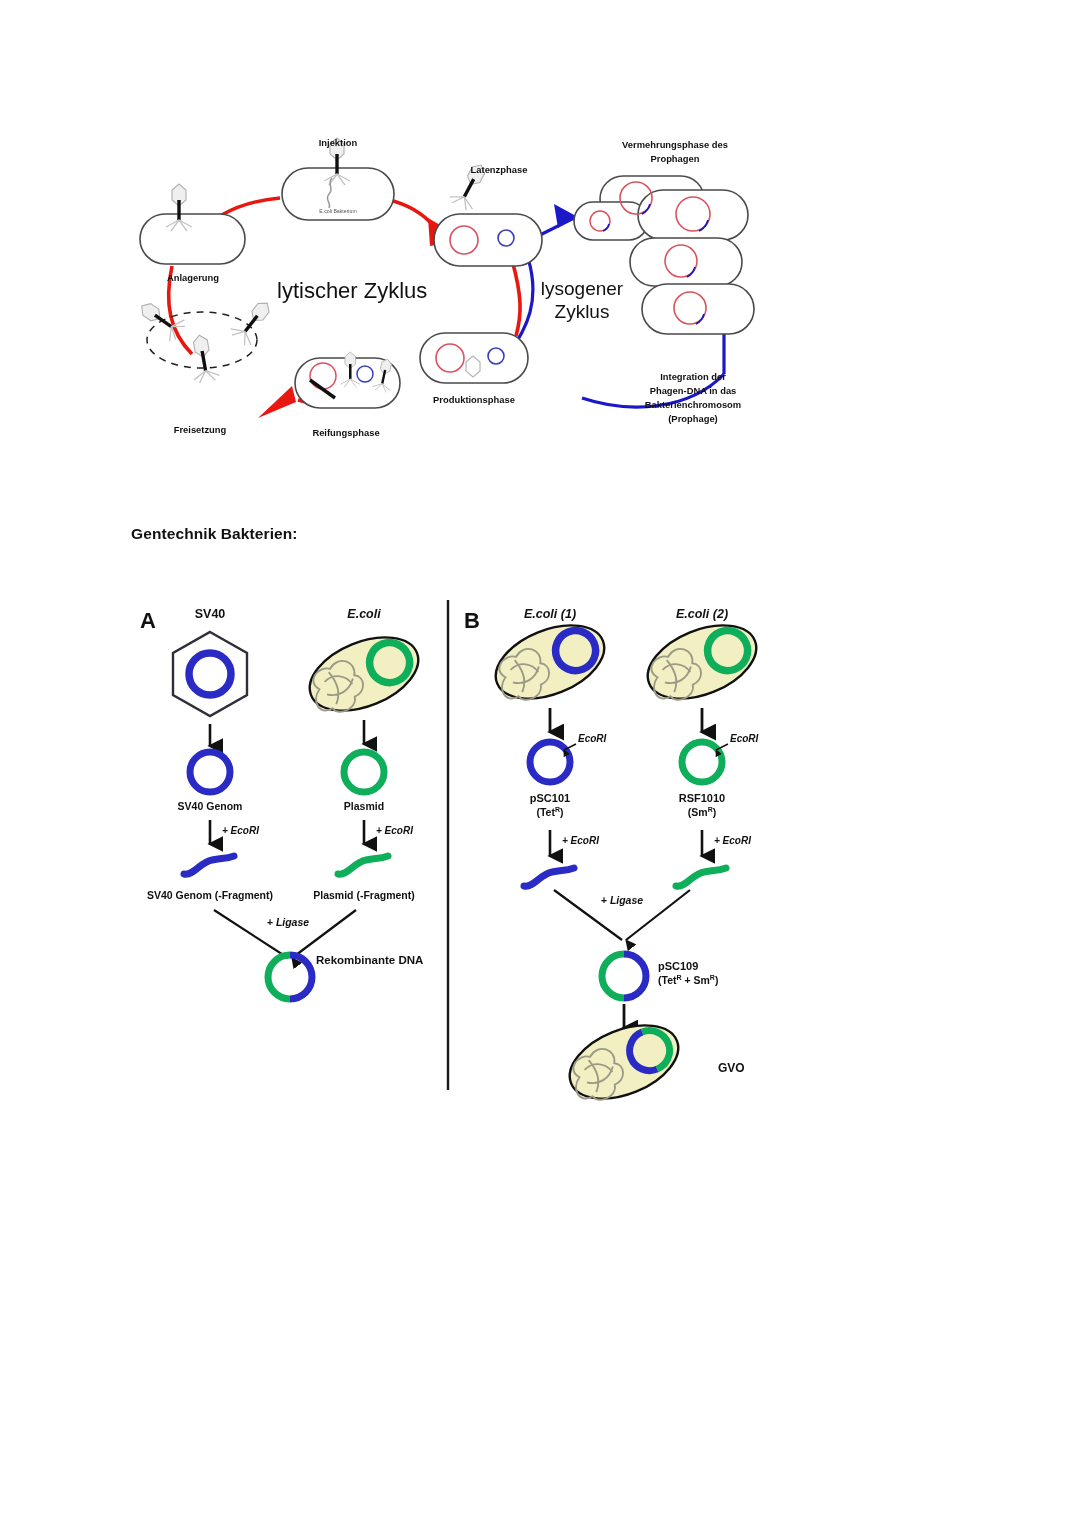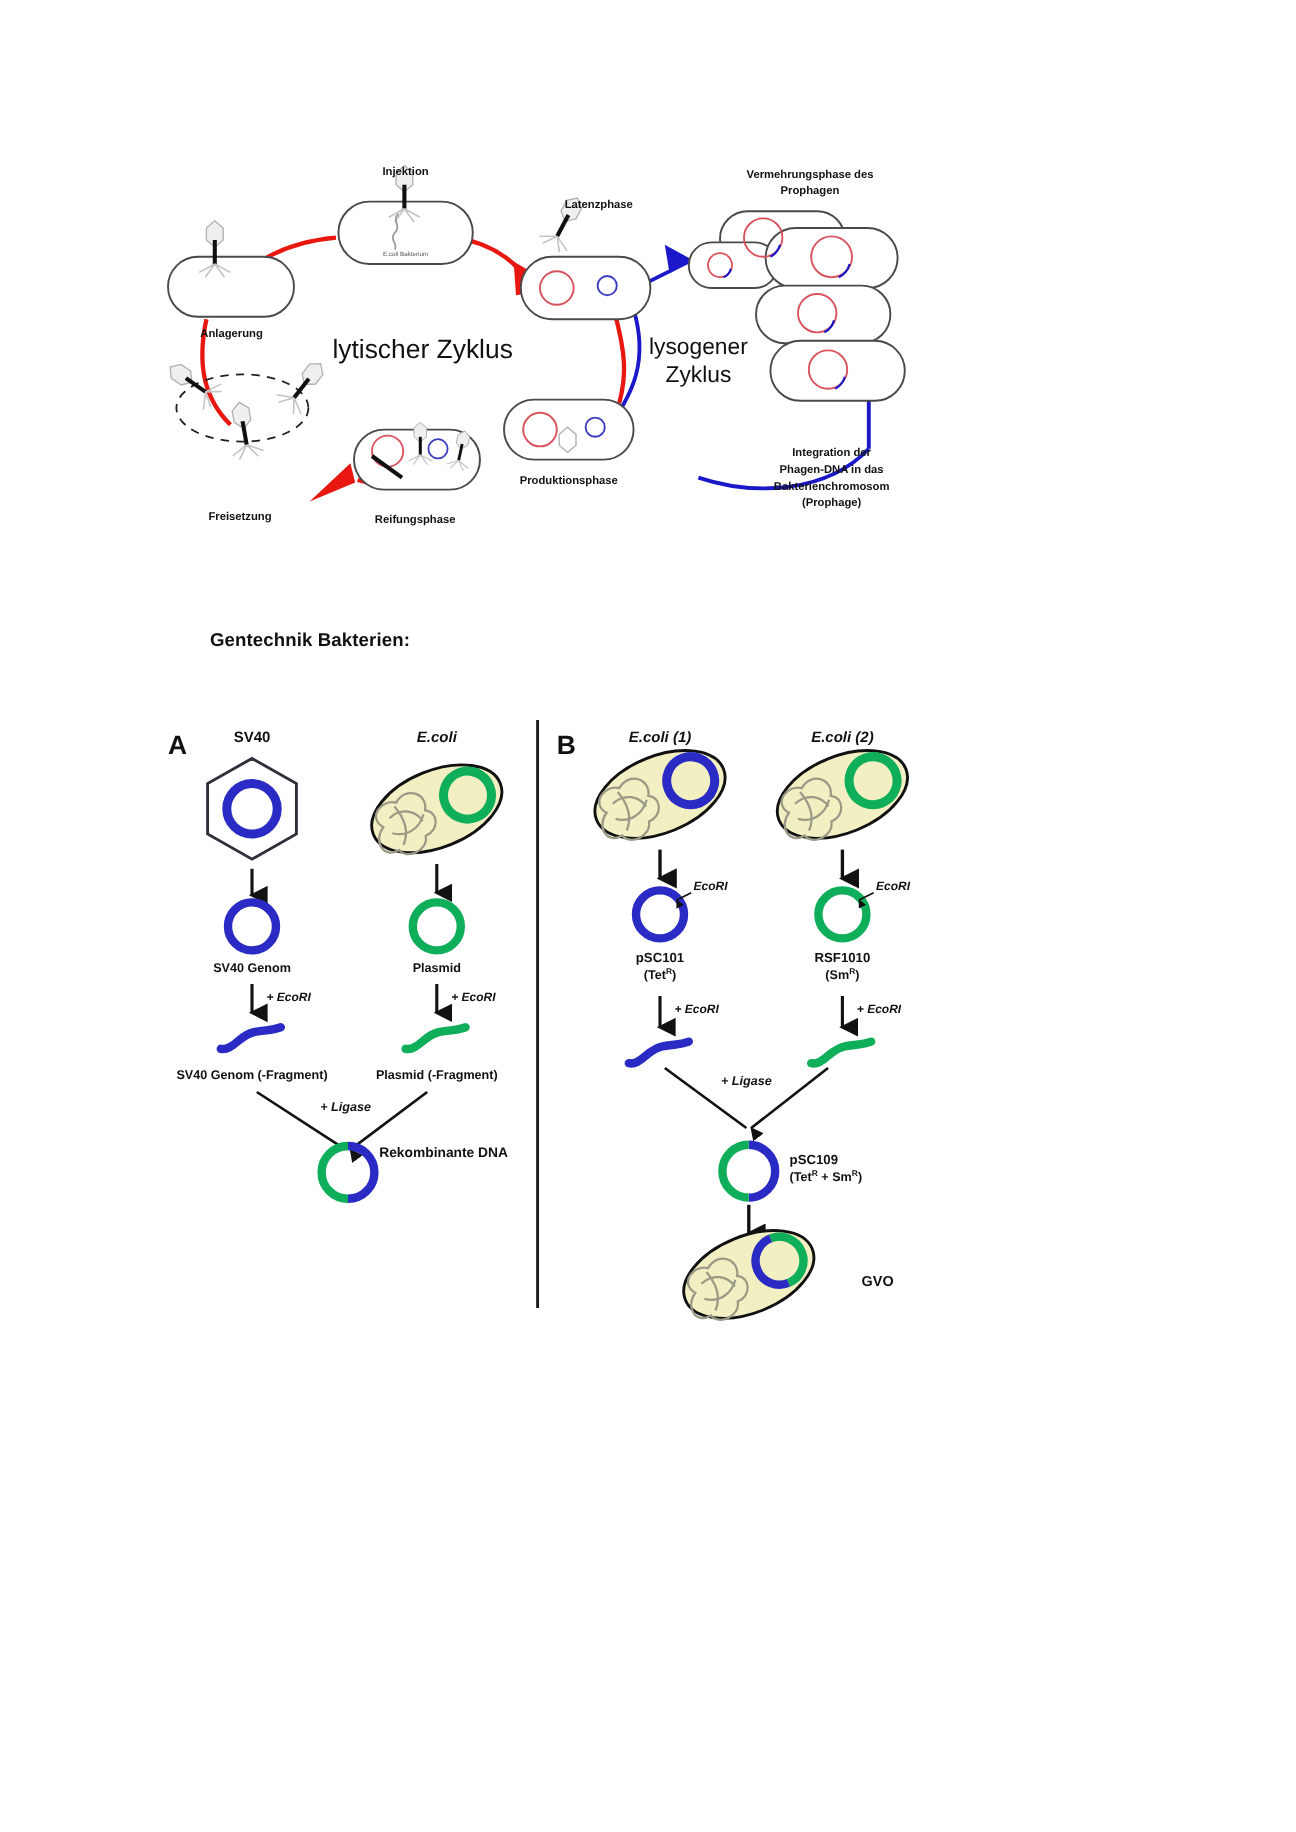--- a/index.html
+++ b/index.html
@@ -5,21 +5,21 @@
   html,body{margin:0;padding:0;background:#ffffff;}
   body{width:1080px;height:1527px;position:relative;font-family:"Liberation Sans",sans-serif;overflow:hidden;}
 
   .page{position:absolute;inset:0;background:#fff;}
 
   
   #fig-phage{position:absolute;left:130px;top:118px;width:650px;height:340px;}
   #fig-phage svg{display:block;width:650px;height:340px;}
 
   
-  #heading{position:absolute;left:131px;top:525px;font-size:15.5px;font-weight:bold;color:#111;letter-spacing:.1px;margin-left:44px;}
+  #heading{position:absolute;left:131px;top:525px;font-size:15.5px;font-weight:bold;color:#111;letter-spacing:.1px;}
 
   
   #fig-gentech{position:absolute;left:130px;top:592px;width:680px;height:510px;}
   #fig-gentech svg{display:block;width:680px;height:510px;}
 
   .lbl{font-family:"Liberation Sans",sans-serif;}
 </style>
 </head>
 <body>
 

